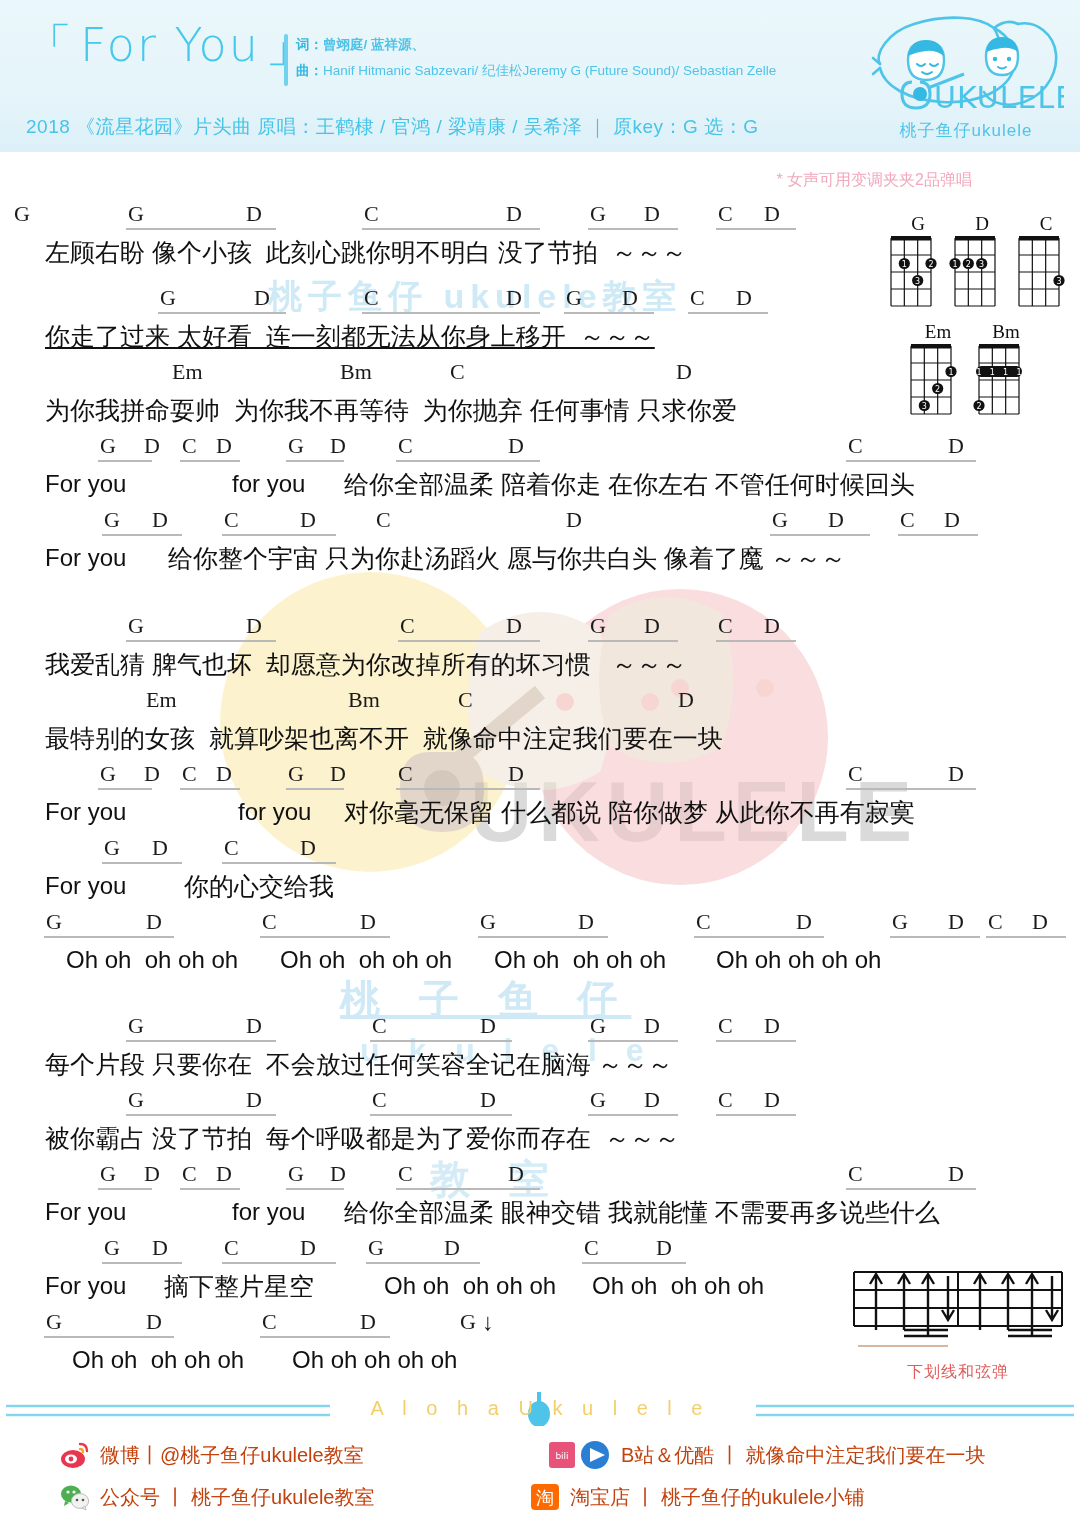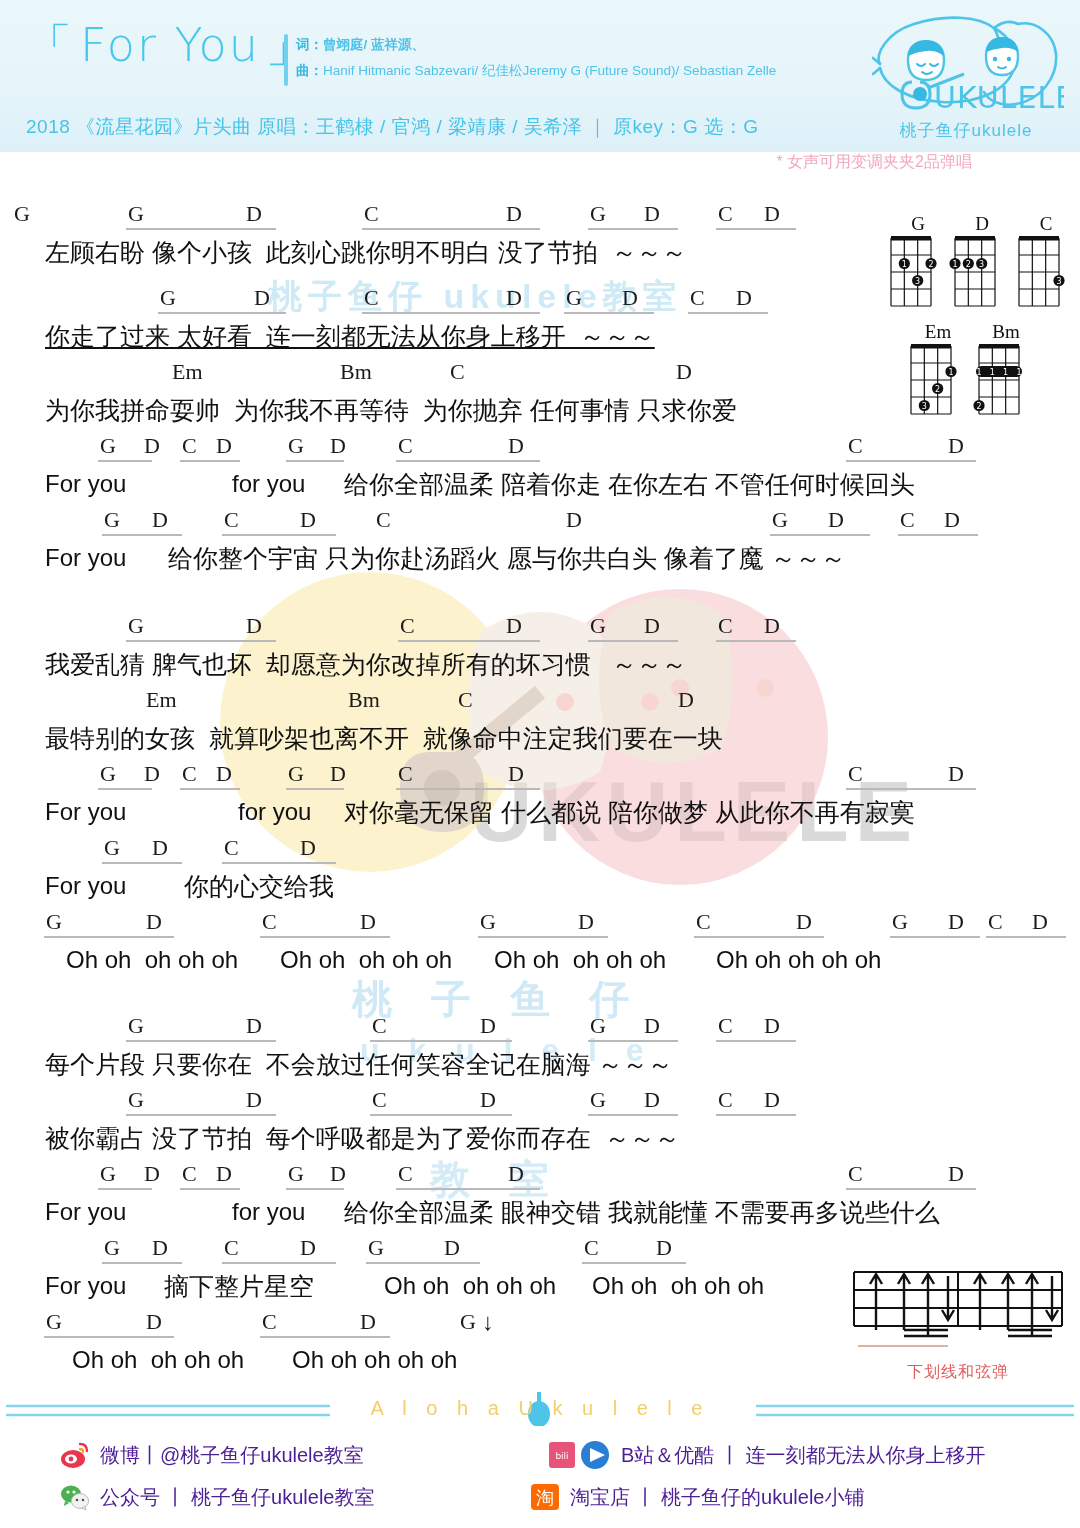--- a/index.html
+++ b/index.html
@@ -40,21 +40,21 @@
   .logo svg { display: block; }
   .logo-name {
     position: absolute; left: 0; bottom: 2px; width: 196px; text-align: center;
     color: #4ec4e8; font-size: 17px; letter-spacing: 1px;
   }
 
   
   .sheet { position: absolute; left: 0; top: 152px; width: 1080px; height: 1230px; }
 
   .capo-note {
-    position: absolute; right: 108px; top: 0;
+    position: absolute; right: 108px; top: 18px;
     color: #f2a8bd; font-size: 16px; white-space: nowrap;
   }
 
   
   .chordbox { position: absolute; }
   .chordbox .cname {
     text-align: center; font-family: "Liberation Serif","DejaVu Serif",serif;
     font-size: 19px; color: #111; line-height: 20px;
   }
 
@@ -93,21 +93,21 @@
   .divider { position: absolute; left: 0; top: 10px; width: 1080px; height: 34px; }
   .aloha-text {
     position: absolute; left: 0; top: 10px; width: 1080px; text-align: center;
     color: #f2cf6b; font-size: 20px; letter-spacing: 7px; line-height: 32px;
   }
   .foot-grid {
     position: absolute; left: 60px; top: 58px; width: 980px;
     display: grid; grid-template-columns: 470px 510px; grid-row-gap: 12px;
   }
   .foot-item { display: flex; align-items: center; gap: 10px; }
-  .foot-item .txt { color: #4c1d95; font-size: 20px; white-space: nowrap; }
+  .foot-item .txt { color: #c2410c; font-size: 20px; white-space: nowrap; }
   .ico { width: 30px; height: 30px; flex: 0 0 30px; position: relative; }
 </style>
 </head>
 <body>
 
 <div id="page">
 
   <div class="header">
     <div class="title-row">
       <span class="song-title">「</span>
@@ -156,21 +156,21 @@
         <text x="66" y="100" font-family="DejaVu Sans, sans-serif" font-size="30" fill="#4ec4e8" letter-spacing="1">UKULELE</text>
       </svg>
       <div class="logo-name">桃子鱼仔ukulele</div>
     </div>
   </div>
 
   <div class="sheet">
     <div class="capo-note">* 女声可用变调夹夹2品弹唱</div>
     <div id="watermarks">
         <div class="wm wm-text" style="left: 268px; top: 122px; font-size: 34px; letter-spacing: 6px; color: rgb(205, 234, 246);">桃子鱼仔 ukulele教室</div>
-        <div class="wm wm-text" style="left: 352px; top: 820px; font-size: 40px; letter-spacing: 14px; color: rgb(207, 233, 246);">桃 子 鱼 仔</div>
+        <div class="wm wm-text" style="left: 340px; top: 820px; font-size: 40px; letter-spacing: 14px; color: rgb(207, 233, 246); text-decoration: underline;">桃 子 鱼 仔</div>
         <div class="wm wm-text" style="left: 360px; top: 880px; font-size: 32px; letter-spacing: 10px; color: rgb(212, 236, 247);">u k u l e l e</div>
         <div class="wm wm-text" style="left: 430px; top: 1000px; font-size: 40px; letter-spacing: 14px; color: rgb(212, 236, 247);">教 室</div>
         <div class="wm wm-text" style="left: 470px; top: 610px; font-size: 86px; letter-spacing: 6px; color: rgb(218, 218, 218);">UKULELE</div>
       </div>
     <div id="bg-illustration">
       <svg width="700" height="330" viewBox="0 0 700 330" style="position:absolute;left:180px;top:420px;opacity:.55;">
         <circle cx="190" cy="150" r="150" fill="#fbe9a6"></circle>
         <circle cx="500" cy="165" r="148" fill="#f5c3c6"></circle>
         <g fill="#efe3d6">
           <path d="M300 60 q60-40 120 0 q24 70 0 140 q-60 36-120 0 q-24-70 0-140z"></path>
@@ -576,21 +576,21 @@
             </svg></span>
           <span class="txt">微博丨@桃子鱼仔ukulele教室</span>
         </div>
         <div class="foot-item">
           <span class="ico" style="flex-basis: 62px; width: 62px; margin-left: 19px;"><svg width="62" height="30" viewBox="0 0 62 30">
               <rect x="0" y="2" width="26" height="26" rx="3" fill="#e8537a"></rect>
               <text x="13" y="19" text-anchor="middle" font-size="9" fill="#fff" font-family="DejaVu Sans, sans-serif">bili</text>
               <circle cx="46" cy="15" r="14" fill="#2a7fd4"></circle>
               <path d="M41 8 L56 15 L41 22 Z" fill="#fff"></path>
             </svg></span>
-          <span class="txt">B站＆优酷 丨 连一刻都无法从你身上移开</span>
+          <span class="txt">B站＆优酷 丨 就像命中注定我们要在一块</span>
         </div>
         <div class="foot-item">
           <span class="ico"><svg width="30" height="30" viewBox="0 0 30 30">
               <ellipse cx="11" cy="12" rx="10" ry="8.6" fill="#4caf50"></ellipse>
               <path d="M5 19 L4 24 L9 21 Z" fill="#4caf50"></path>
               <circle cx="8" cy="10" r="1.6" fill="#fff"></circle>
               <circle cx="14" cy="10" r="1.6" fill="#fff"></circle>
               <ellipse cx="20" cy="19" rx="8.6" ry="7.4" fill="#f2f2f2" stroke="#bdbdbd"></ellipse>
               <path d="M25 24 L26 28 L22 26 Z" fill="#f2f2f2" stroke="#bdbdbd"></path>
               <circle cx="17" cy="18" r="1.3" fill="#555"></circle>

